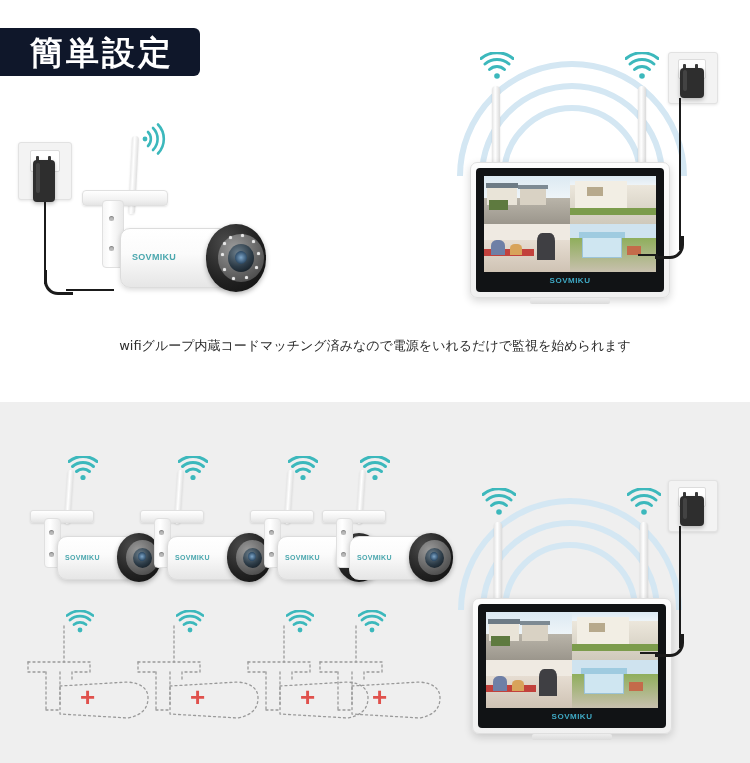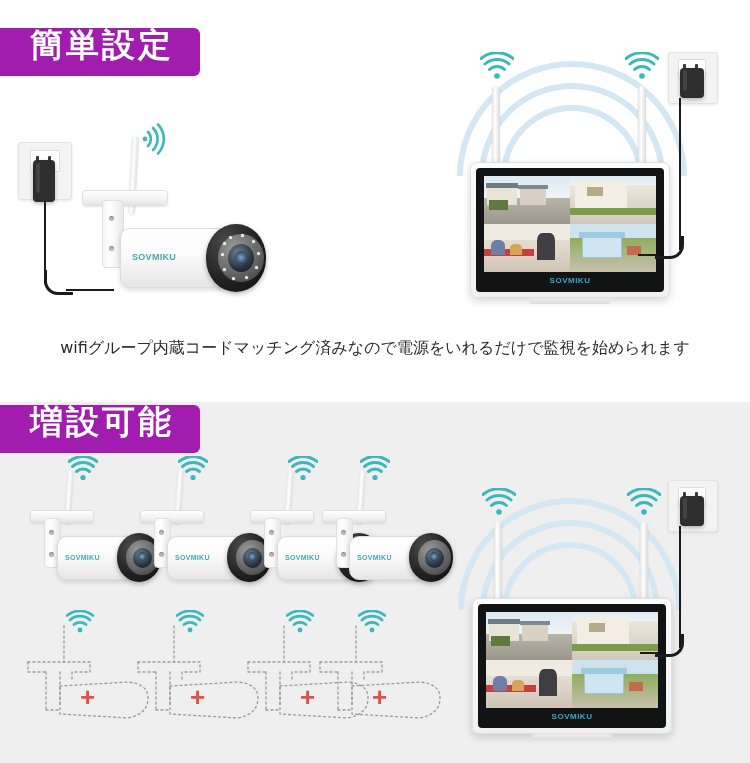--- a/index.html
+++ b/index.html
@@ -16,44 +16,44 @@
   
   .section{position:absolute;left:0;width:750px;overflow:hidden;}
   #section-setup{top:0;height:402px;background:#ffffff;}
   #section-expand{top:402px;height:361px;background:#efefef;}
 
   
   .banner{
     position:absolute;
     left:0;
     height:48px;
-    background:#a21caf;
+    background:#0f172a;
     border-radius:0 6px 6px 0;
-    display:flex;
+    display:flex;align-items:center;
     padding:0 26px 0 30px;
     box-sizing:border-box;
   }
   .banner-text{
     color:#ffffff;
     font-size:33px;
     font-weight:bold;
     letter-spacing:3px;
     line-height:1;
     font-family:"DejaVu Sans","Liberation Sans",sans-serif;
     white-space:nowrap;
   }
   #banner-setup{top:28px;}
   #banner-expand{top:3px;}
 
   
   .caption{
     position:absolute;
     text-align:center;
     color:#2b2b2b;
-    font-size:16px;
+    font-size:13px;
     line-height:1.55;
     font-family:"DejaVu Sans","Liberation Sans",sans-serif;
   }
   #caption-setup{left:60px;top:336px;width:630px;}
 
   #max-units-text{
     position:absolute;
     left:460px;top:427px;width:290px;
     font-size:24px;color:#2b2b2b;
     font-family:"DejaVu Sans","Liberation Sans",sans-serif;
@@ -387,23 +387,20 @@
         <div class="adapter-hi"></div>
       </div>
     </div>
     <div class="cable" style="left:679px;top:98px;width:2px;height:152px;"></div>
     <div class="cable-curve" style="left:655px;top:236px;width:26px;height:20px;border-top:0;border-left:0;border-radius:0 0 14px 0;"></div>
     <div class="cable" style="left:638px;top:254px;width:20px;height:2px;"></div>
   </div>
 
   <div class="section" id="section-expand">
 
-    <div class="banner" id="banner-expand">
-      <span class="banner-text">増設可能</span>
-    </div>
 
 
     <div class="camera" style="left:26px;top:58px;width:135px;height:130px;">
       <div class="wifi" style="left:42px;top:-4px;width:30px;height:27px;">
         <svg width="30" height="27" viewBox="0 0 30 27">
           <g fill="none" stroke="#3cb8bc" stroke-width="3" stroke-linecap="round">
             <path d="M8.5 15.5 A 10 10 0 0 1 21.5 15.5"></path>
             <path d="M4.5 10.5 A 16 16 0 0 1 25.5 10.5"></path>
             <path d="M1 5.5 A 22 22 0 0 1 29 5.5"></path>
           </g>

